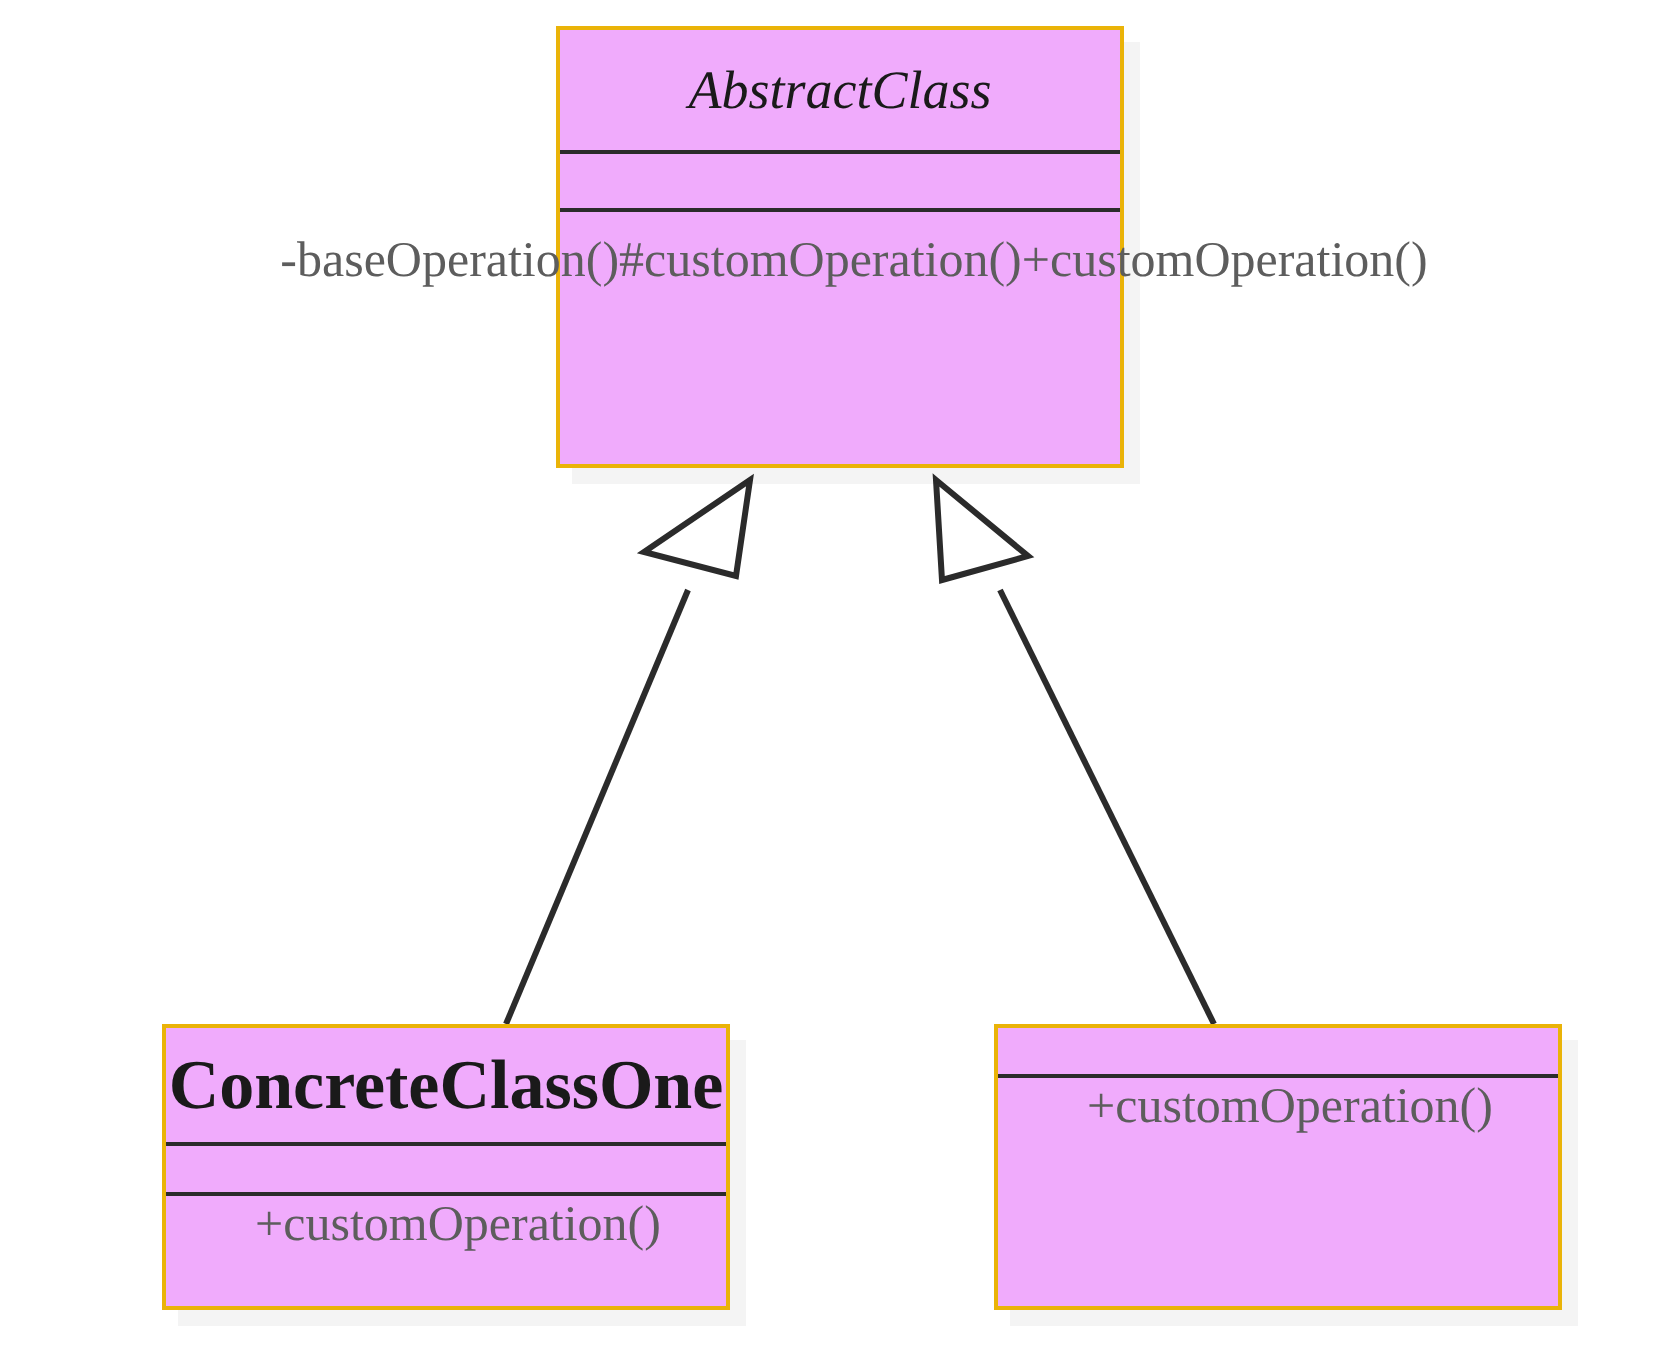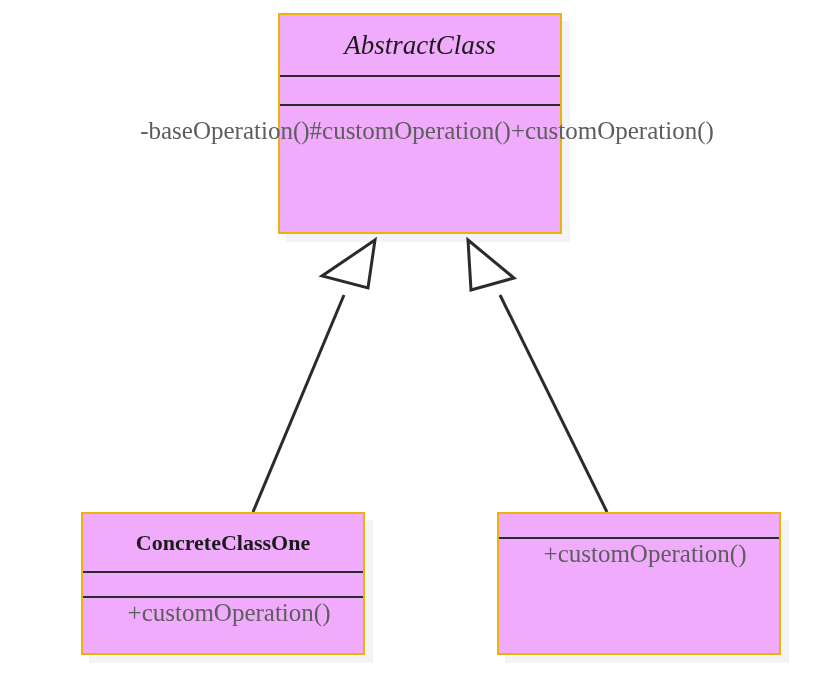--- a/index.html
+++ b/index.html
@@ -101,21 +101,21 @@
     width: 284px;
     height: 143px;
     top: 512px;
   }
   #concrete-class-one { left: 81px; }
   #concrete-class-two { left: 497px; }
 
   .concrete-class .class-name-row {
     height: 59px;
     font-weight: bold;
-    font-size: 22px;
+    font-size: 35px;
   }
   .concrete-class .class-attributes-row {
     height: 25px;
   }
   .concrete-class .class-operations-row {
     height: 42px;
     padding-left: 12px;
   }
   .concrete-class .operation-item {
     font-size: 25px;

